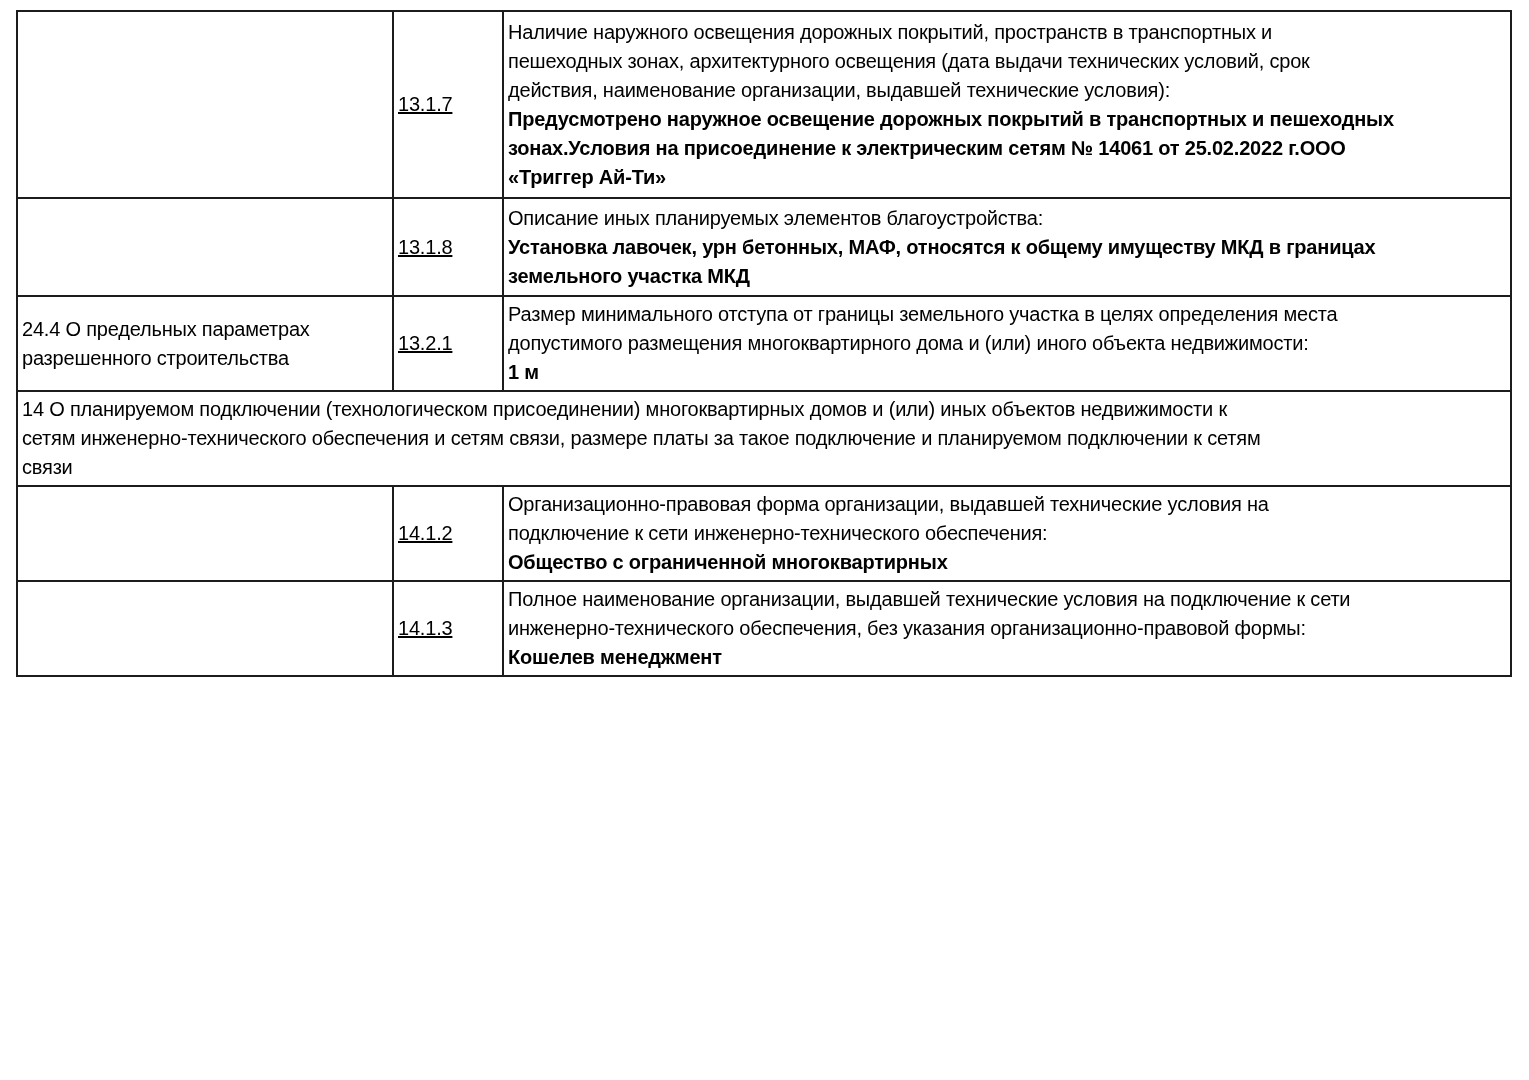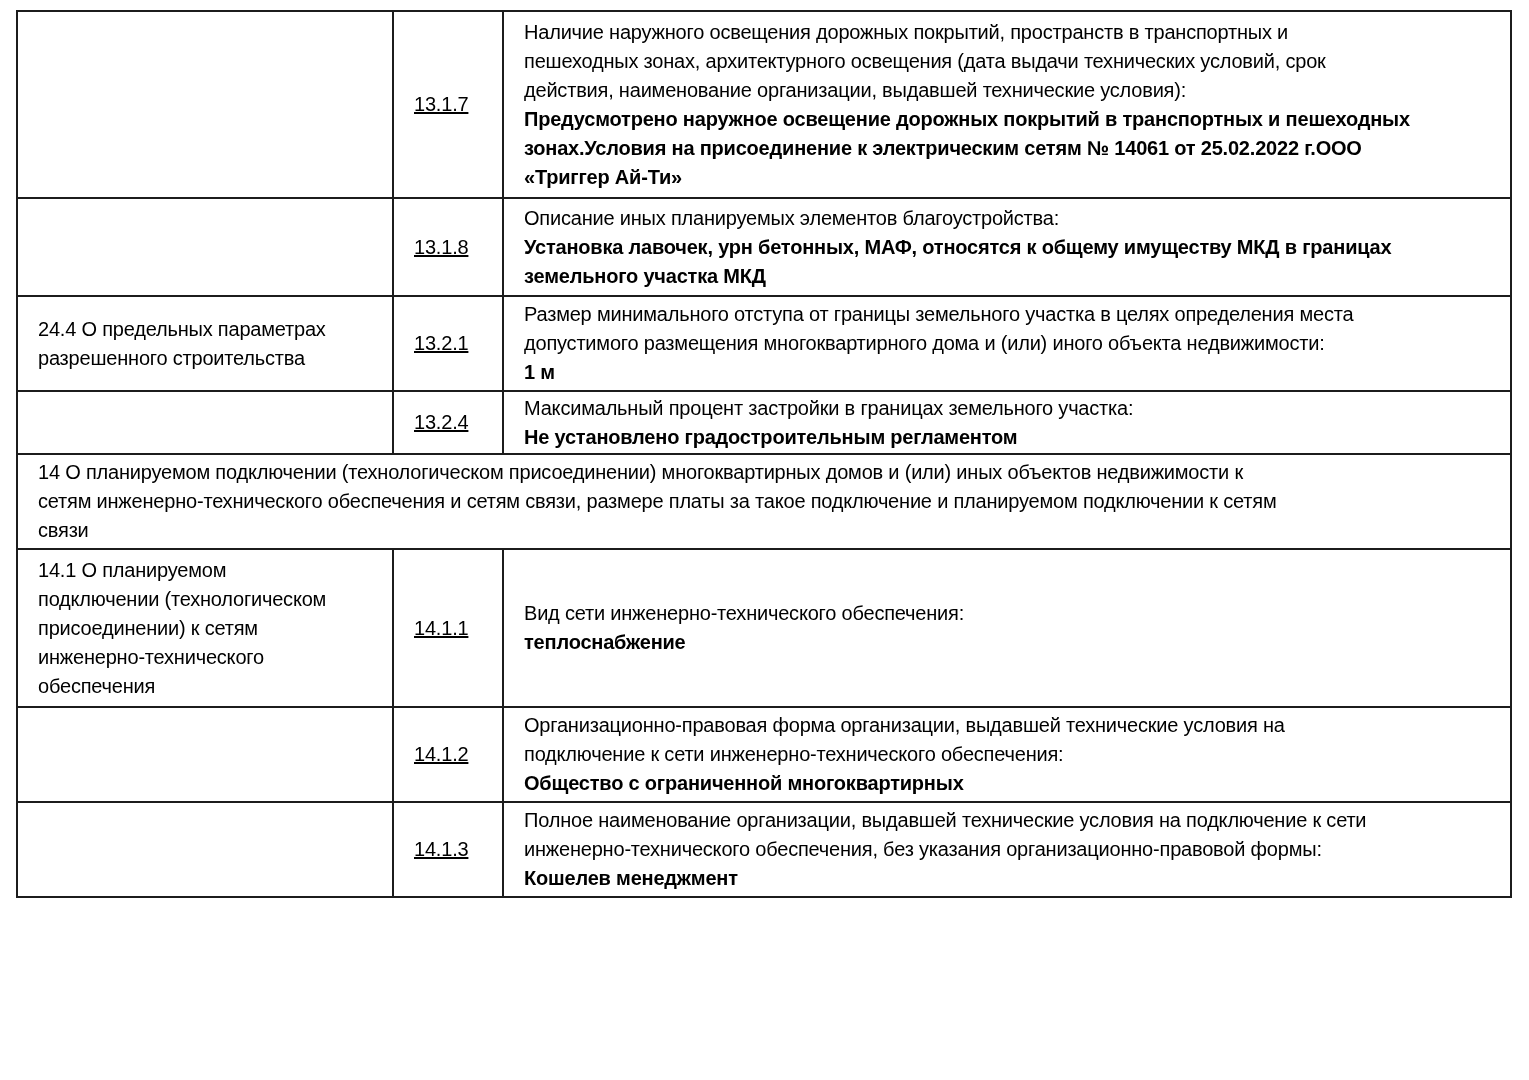--- a/index.html
+++ b/index.html
@@ -21,21 +21,21 @@
   table.decl-table {
     position: absolute;
     left: 16px;
     top: 10px;
     width: 1494px;
     border-collapse: collapse;
     table-layout: fixed;
   }
   td {
     border: 2px solid #1c1c1c;
-    padding: 1px 20px;
+    padding: 1px 4px;
     vertical-align: middle;
     font-size: 20px;
     line-height: 29px;
     letter-spacing: -0.2px;
     white-space: pre-line;
     overflow: hidden;
   }
   td.code-cell {
     white-space: normal;
     text-decoration: underline;
@@ -79,41 +79,27 @@
       <tr style="height:95px">
         <td class="section-cell">24.4 О предельных параметрах
 разрешенного строительства</td>
         <td class="code-cell">13.2.1</td>
         <td class="desc-cell"><span>Размер минимального отступа от границы земельного участка в целях определения места
 допустимого размещения многоквартирного дома и (или) иного объекта недвижимости:</span><br><span class="item-value">1 м</span></td>
       </tr>
 
 
 
-      <tr style="height:63px">
-        <td class="section-cell"></td>
-        <td class="code-cell">13.2.4</td>
-        <td class="desc-cell"><span>Максимальный процент застройки в границах земельного участка:</span><br><span class="item-value">Не установлено градостроительным регламентом</span></td>
-      </tr>
 
       <tr style="height:95px">
         <td class="section-row-cell" colspan="3">14 О планируемом подключении (технологическом присоединении) многоквартирных домов и (или) иных объектов недвижимости к
 сетям инженерно-технического обеспечения и сетям связи, размере платы за такое подключение и планируемом подключении к сетям
 связи</td>
       </tr>
 
-      <tr style="height:158px">
-        <td class="section-cell">14.1 О планируемом
-подключении (технологическом
-присоединении) к сетям
-инженерно-технического
-обеспечения</td>
-        <td class="code-cell">14.1.1</td>
-        <td class="desc-cell"><span>Вид сети инженерно-технического обеспечения:</span><br><span class="item-value">теплоснабжение</span></td>
-      </tr>
 
       <tr style="height:95px">
         <td class="section-cell"></td>
         <td class="code-cell">14.1.2</td>
         <td class="desc-cell"><span>Организационно-правовая форма организации, выдавшей технические условия на
 подключение к сети инженерно-технического обеспечения:</span><br><span class="item-value">Общество с ограниченной многоквартирных</span></td>
       </tr>
 
       <tr style="height:95px">
         <td class="section-cell"></td>

